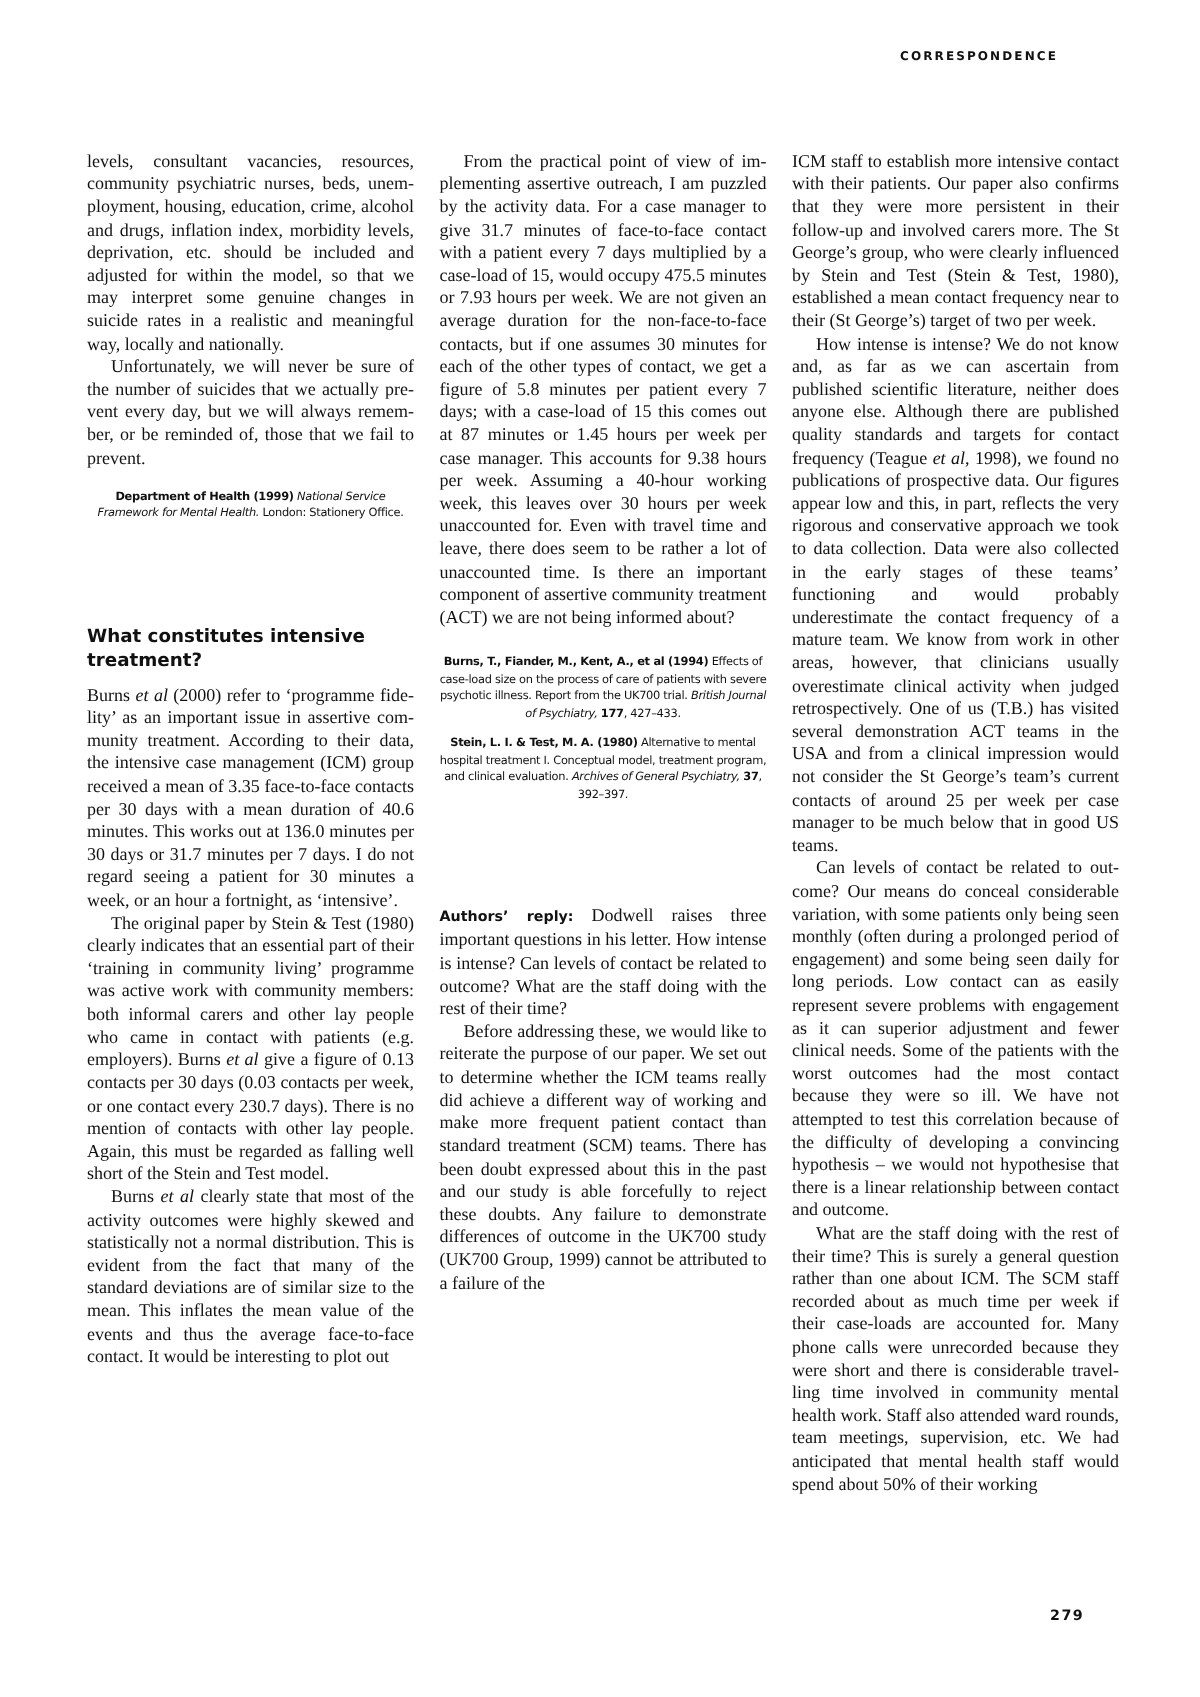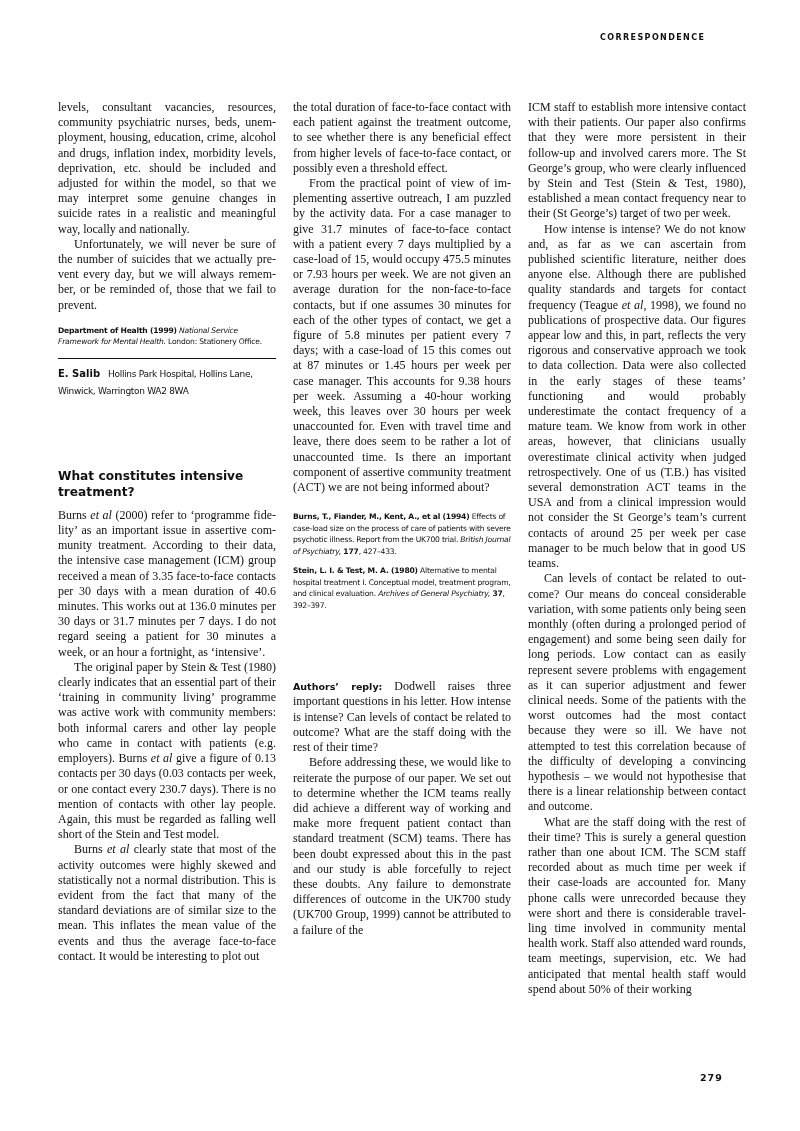--- a/index.html
+++ b/index.html
@@ -13,21 +13,21 @@
   .col2 { left: 293px; }
   .col3 { left: 528px; }
   p.body {
     font-family: "Liberation Serif", serif; font-size: 12px; line-height: 15.2px;
     margin: 0; text-align: justify; hyphens: manual;
   }
   p.body.indent { text-indent: 16px; }
   .refs { margin-top: 12px; }
   .ref {
     font-family: "DejaVu Sans", sans-serif; font-size: 7.6px; line-height: 11.5px;
-    margin: 0 0 8px 0; letter-spacing: -0.2px;
+    margin: 0 0 8px 0; letter-spacing: -0.2px; text-align: center;
   }
   .ref b { font-weight: bold; }
   .ref i { font-style: italic; }
   .sig {
     border-top: 1.3px solid #111; padding-top: 6px; margin-top: 10px;
     font-family: "DejaVu Sans", sans-serif; font-size: 9px; line-height: 17px; letter-spacing: -0.3px;
   }
   .sig .name { font-weight: bold; font-size: 10px; margin-right: 8px; letter-spacing: 0; }
   h2.section-title {
     font-family: "DejaVu Sans", sans-serif; font-weight: bold; font-size: 12.2px; line-height: 16px;
@@ -49,33 +49,29 @@
   <p class="body indent">Unfortunately, we will never be sure of the number of suicides that we actually pre­vent every day, but we will always remem­ber, or be reminded of, those that we fail to prevent.</p>
 
   <div class="refs">
     <p class="ref">
       <b>Department of Health (1999)</b>
       <i>National Service Framework for Mental Health.</i>
       <span>London: Stationery Office.</span>
     </p>
   </div>
 
-  <div class="sig">
-    <span class="name">E. Salib</span><span>Hollins Park Hospital, Hollins Lane, Winwick, Warrington WA2 8WA</span>
-  </div>
 
   <h2 class="section-title">What constitutes intensive treatment?</h2>
 
   <p class="body"><span>Burns </span><i>et al</i><span> (2000) refer to ‘programme fide­lity’ as an important issue in assertive com­munity treatment. According to their data, the intensive case management (ICM) group received a mean of 3.35 face-to-face contacts per 30 days with a mean duration of 40.6 minutes. This works out at 136.0 minutes per 30 days or 31.7 minutes per 7 days. I do not regard seeing a patient for 30 minutes a week, or an hour a fortnight, as ‘intensive’.</span></p>
   <p class="body indent"><span>The original paper by Stein &amp; Test (1980) clearly indicates that an essential part of their ‘training in community living’ programme was active work with com­munity members: both informal carers and other lay people who came in contact with patients (e.g. employers). Burns </span><i>et al</i><span> give a figure of 0.13 contacts per 30 days (0.03 contacts per week, or one contact every 230.7 days). There is no mention of contacts with other lay people. Again, this must be regarded as falling well short of the Stein and Test model.</span></p>
   <p class="body indent"><span>Burns </span><i>et al</i><span> clearly state that most of the activity outcomes were highly skewed and statistically not a normal distribution. This is evident from the fact that many of the standard deviations are of similar size to the mean. This inflates the mean value of the events and thus the average face-to-face contact. It would be interesting to plot out</span></p>
 </div>
 
 <div class="col col2">
-  <p class="body">the total duration of face-to-face contact with each patient against the treatment out­come, to see whether there is any beneficial effect from higher levels of face-to-face contact, or possibly even a threshold effect.</p>
   <p class="body indent">From the practical point of view of im­plementing assertive outreach, I am puzzled by the activity data. For a case manager to give 31.7 minutes of face-to-face contact with a patient every 7 days multiplied by a case-load of 15, would occupy 475.5 min­utes or 7.93 hours per week. We are not given an average duration for the non-face-to-face contacts, but if one assumes 30 minutes for each of the other types of contact, we get a figure of 5.8 minutes per patient every 7 days; with a case-load of 15 this comes out at 87 minutes or 1.45 hours per week per case manager. This ac­counts for 9.38 hours per week. Assuming a 40-hour working week, this leaves over 30 hours per week unaccounted for. Even with travel time and leave, there does seem to be rather a lot of unaccounted time. Is there an important component of assertive community treatment (ACT) we are not being informed about?</p>
 
   <div class="refs" style="margin-top:16px;">
     <p class="ref">
       <b>Burns, T., Fiander, M., Kent, A., et al (1994)</b>
       <span>Effects of case-load size on the process of care of patients with severe psychotic illness. Report from the UK700 trial.</span>
       <i>British Journal of Psychiatry,</i>
       <b>177</b><span>, 427–433.</span>
     </p>
     <p class="ref">

